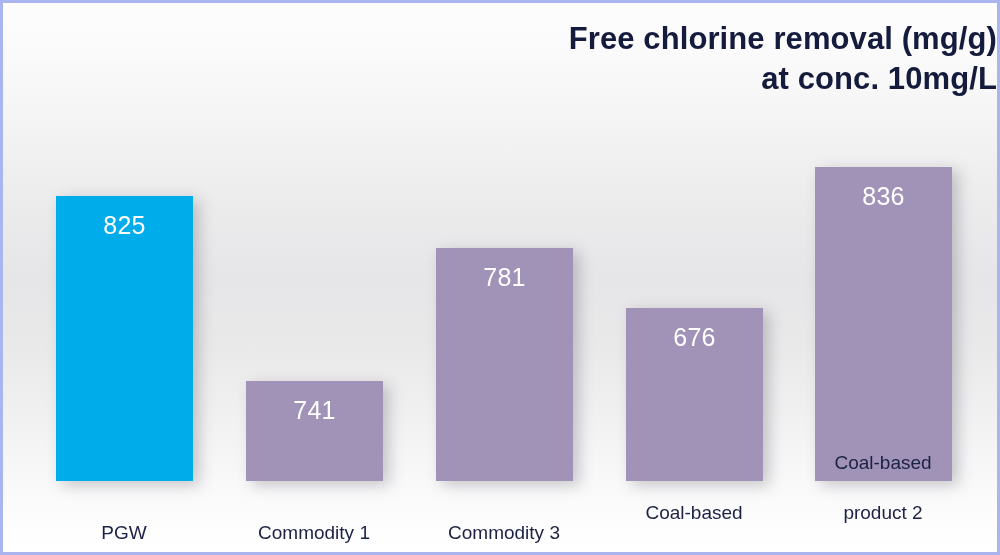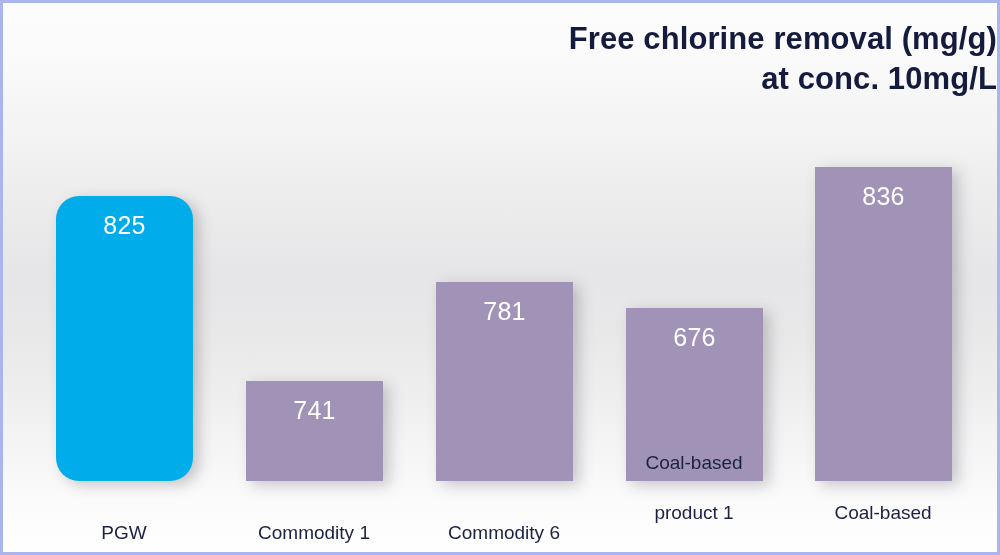--- a/index.html
+++ b/index.html
@@ -59,21 +59,21 @@
     width: 190px;
   }
 
   .bar {
     position: absolute;
     left: 0;
     bottom: 77px;
     width: 137px;
     box-shadow: 6px 4px 14px rgba(80, 80, 90, 0.30);
   }
-  .bar.accent   { background: #00acea; border-radius: 23px; }
+  .bar.accent   { background: #00acea; }
   .bar.standard { background: #a193b8; }
 
   .bar-value {
     position: absolute;
     left: 0;
     top: 14px;
     width: 137px;
     text-align: center;
     color: #ffffff;
     font-size: 25px;
@@ -117,41 +117,41 @@
     <div class="bar-group" style="left:243px;">
       <div class="bar standard" style="height:100px;">
         <span class="bar-value">741</span>
       </div>
       <div class="cat-label" style="left:-16px;">
         <span>Commodity 1</span>
       </div>
     </div>
 
     <div class="bar-group" style="left:433px;">
-      <div class="bar standard" style="height:199px;">
+      <div class="bar standard" style="height:233px;">
         <span class="bar-value">781</span>
       </div>
       <div class="cat-label" style="left:-16px;">
-        <span>Commodity 6</span>
+        <span>Commodity 3</span>
       </div>
     </div>
 
     <div class="bar-group" style="left:623px;">
       <div class="bar standard" style="height:173px;">
         <span class="bar-value">676</span>
       </div>
       <div class="cat-label" style="left:-16px;bottom:8px;">
         <div>Coal-based</div>
-        <div>product 1</div>
       </div>
     </div>
 
     <div class="bar-group" style="left:812px;">
       <div class="bar standard" style="height:314px;">
         <span class="bar-value">836</span>
       </div>
       <div class="cat-label" style="left:-16px;bottom:8px;">
         <div>Coal-based</div>
+        <div>product 2</div>
       </div>
     </div>
 
   </div>
 </div>
 
 </body></html>

